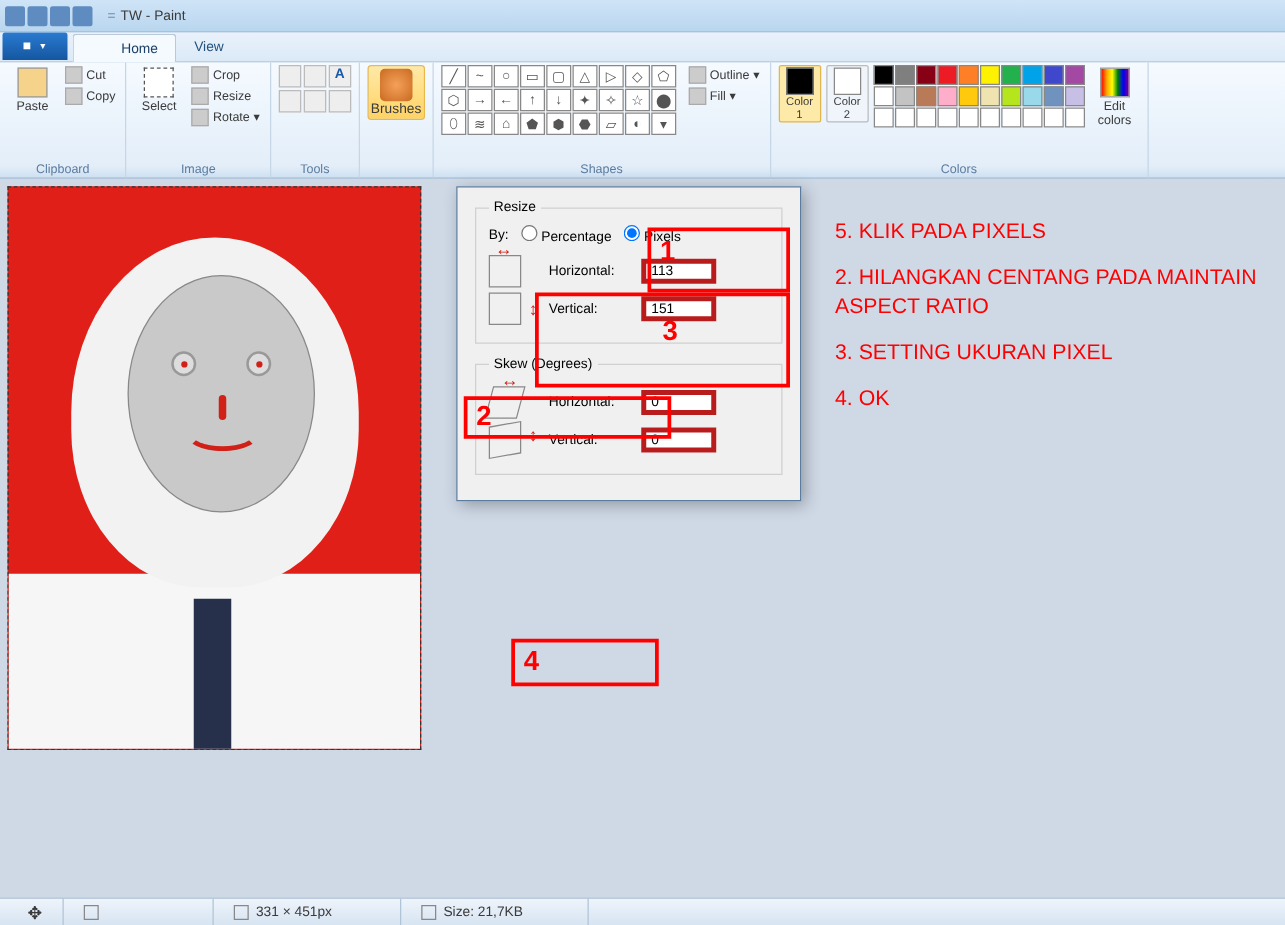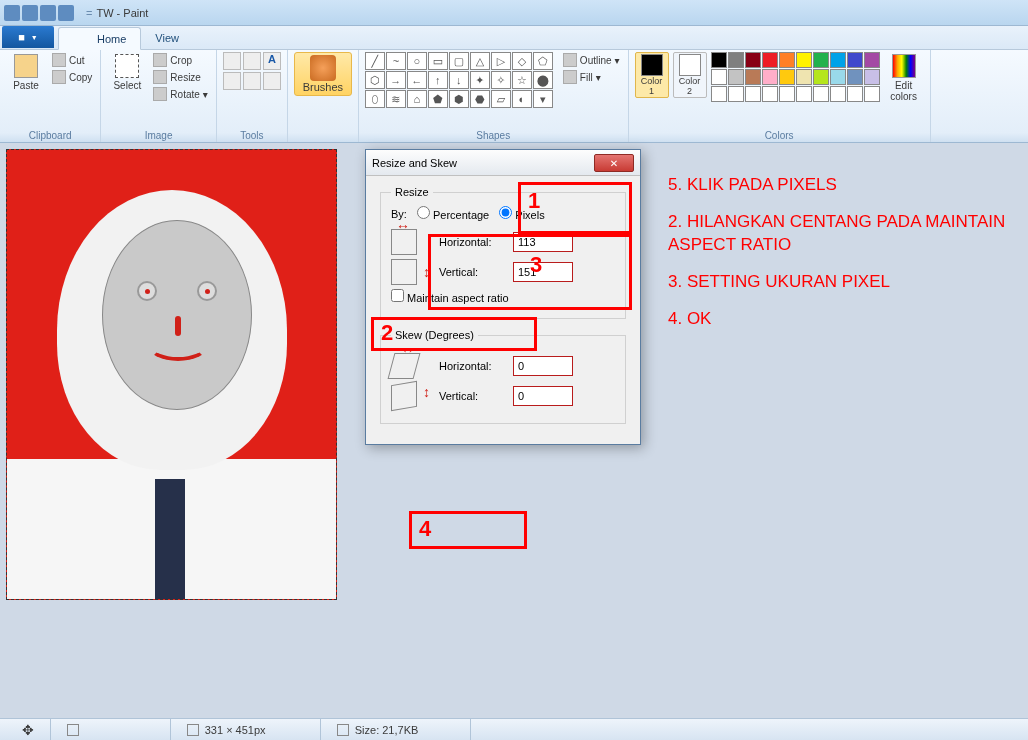--- a/index.html
+++ b/index.html
@@ -24,21 +24,21 @@
 .group-body { flex: 1; display: flex; align-items: flex-start; gap: 4px; }
 .group-label { font-size: 10px; color: #5a7ca0; padding: 2px 0 1px; }
 .big-btn { display: flex; flex-direction: column; align-items: center; width: 40px; padding: 2px 0; border-radius: 3px; }
 .big-btn .ico { width: 24px; height: 24px; background: #d0d0d0; border: 1px solid #999; }
 .big-btn .lbl { font-size: 10px; text-align: center; margin-top: 2px; line-height: 11px; }
 .mini-col { display: flex; flex-direction: column; gap: 1px; }
 .mini { font-size: 10px; display: flex; align-items: center; gap: 3px; padding: 1px 2px; }
 .mini .mi { width: 14px; height: 14px; background: #ccc; border: 1px solid #aaa; display: inline-block; }
 .tool-grid { display: grid; grid-template-columns: repeat(3, 18px); gap: 2px; }
 .tool-grid span { width: 18px; height: 18px; background: #eee; border: 1px solid #bbb; }
-.brush-btn { background: linear-gradient(#ffe9a8,#ffd363); border: 1px solid #e8b84a; border-radius: 3px; padding: 2px 4px; display: flex; flex-direction: column; align-items: center; width: 58px; }
+.brush-btn { background: linear-gradient(#ffe9a8,#ffd363); border: 1px solid #e8b84a; border-radius: 3px; padding: 2px 4px; display: flex; flex-direction: column; align-items: center; width: 46px; }
 .brush-btn .b-ico { width: 26px; height: 26px; border-radius: 4px; background: radial-gradient(#f5a05a,#c96a20); }
 .shapes-grid { display: grid; grid-template-columns: repeat(9, 20px); gap: 1px; max-height: 60px; }
 .shapes-grid span { width: 20px; height: 18px; border: 1px solid #888; background: #fff; display: flex; align-items: center; justify-content: center; font-size: 11px; color: #555;}
 .color-box { width: 34px; height: 46px; border: 1px solid #bbb; display: flex; flex-direction: column; align-items: center; justify-content: center; font-size: 9px; background: #f0f5fb; border-radius: 2px; }
 .color-box.sel { background: #fde9a8; border-color: #e0b64c; }
 .swatch { width: 22px; height: 22px; border: 1px solid #888; }
 .palette { display: grid; grid-template-columns: repeat(10, 16px); gap: 1px; }
 .palette span { width: 16px; height: 16px; border: 1px solid #888; }
 
 
@@ -57,21 +57,21 @@
 
 .dialog { position: absolute; top: 149px; left: 365px; width: 276px; background: #f0f0f0; border: 1px solid #5a7ca0; box-shadow: 3px 3px 12px rgba(0,0,0,0.3); font-size: 11px; }
 .dlg-title { height: 26px; background: linear-gradient(#fdfdfd,#e4e9ef); display: flex; align-items: center; padding: 0 6px; border-bottom: 1px solid #c0c0c0; }
 .dlg-title .t { flex: 1; }
 .dlg-close { width: 40px; height: 18px; background: linear-gradient(#e47470,#c83b34); color: #fff; text-align: center; border-radius: 2px; font-size: 10px; line-height: 17px; border: 1px solid #8e2a24; }
 .dlg-body { padding: 10px 14px; }
 fieldset { border: 1px solid #d0d0d0; padding: 8px 10px 10px; margin-bottom: 10px; }
 legend { font-size: 11px; padding: 0 4px; }
 .row { display: flex; align-items: center; margin: 4px 0; gap: 16px; }
 .row label { min-width: 58px; }
-.row input[type=text] { width: 60px; height: 20px; border: 1px solid #b91c1c; padding: 0 4px; font-size: 11px; }
+.row input[type=text] { width: 60px; height: 20px; border: 4px solid #b91c1c; padding: 0 4px; font-size: 11px; }
 .by-row { display: flex; align-items: center; gap: 10px; margin-bottom: 8px; }
 .icon-sq { width: 26px; height: 26px; border: 1px solid #888; display: inline-block; margin-right: 6px; position: relative; }
 .icon-sq.h::after { content: "↔"; color: #d02018; position: absolute; top: -14px; left: 4px; font-size: 14px; }
 .icon-sq.v::after { content: "↕"; color: #d02018; position: absolute; right: -14px; top: 4px; font-size: 14px; }
 .icon-skew { width: 26px; height: 26px; border: 1px solid #888; display: inline-block; margin-right: 6px; transform: skewX(-15deg); position: relative; }
 .icon-skew.h::after { content: "↔"; color: #d02018; position: absolute; top: -14px; left: 4px; font-size: 14px; transform: skewX(15deg);}
 .icon-skew.v { transform: skewY(-10deg); }
 .icon-skew.v::after { content: "↕"; color: #d02018; position: absolute; right: -14px; top: 4px; font-size: 14px; transform: skewY(10deg);}
 .dlg-btns { display: flex; justify-content: flex-end; gap: 8px; padding: 0 14px 14px; }
 .dlg-btns button { width: 72px; height: 22px; font-size: 11px; border: 1px solid #858585; background: linear-gradient(#f4f4f4,#dedede); border-radius: 3px; }
@@ -282,45 +282,38 @@
     <div class="face">
       <div class="eye l"></div>
       <div class="eye r"></div>
       <div class="nose"></div>
       <div class="mouth"></div>
     </div>
   </div>
 </div>
 
 <div class="dialog">
-  <div class="dlg-title">
-    <span class="t">Resize and Skew</span>
-    <span class="dlg-close">✕</span>
-  </div>
   <div class="dlg-body">
     <fieldset>
       <legend>Resize</legend>
       <div class="by-row">
         <span>By:</span>
         <label><input type="radio" name="by" style=""> <span>Percentage</span></label>
         <label><input type="radio" name="by" checked="" style=""> <span>Pixels</span></label>
       </div>
       <div class="row">
         <span class="icon-sq h"></span>
         <label>Horizontal:</label>
         <input type="text" value="113" style="">
       </div>
       <div class="row">
         <span class="icon-sq v"></span>
         <label>Vertical:</label>
         <input type="text" value="151" style="">
       </div>
-      <div class="row">
-        <label><input type="checkbox" style=""> <span>Maintain aspect ratio</span></label>
-      </div>
     </fieldset>
     <fieldset>
       <legend>Skew (Degrees)</legend>
       <div class="row">
         <span class="icon-skew h"></span>
         <label>Horizontal:</label>
         <input type="text" value="0" style="">
       </div>
       <div class="row">
         <span class="icon-skew v"></span>

